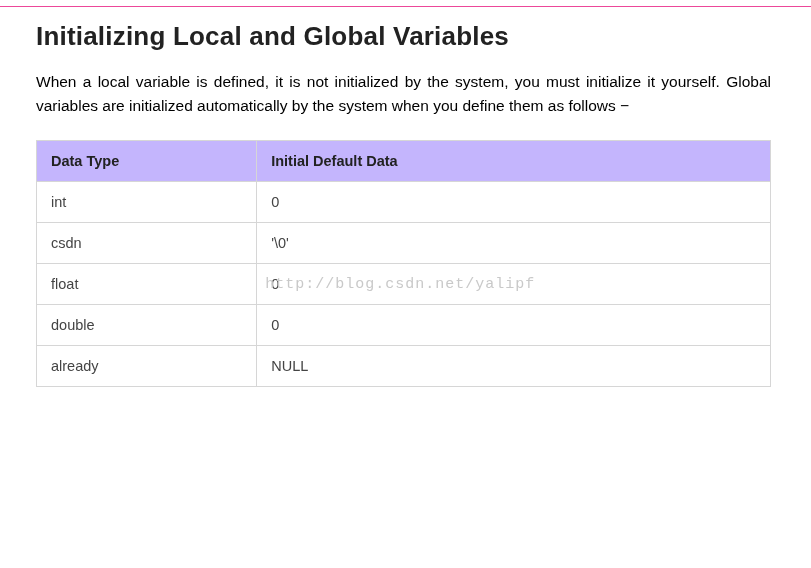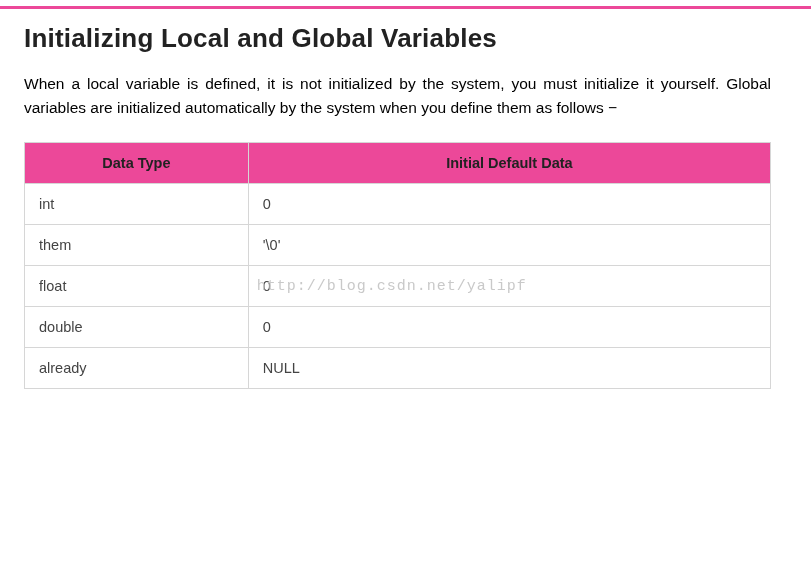--- a/index.html
+++ b/index.html
@@ -5,22 +5,22 @@
   * { box-sizing: border-box; }
   body {
     margin: 0;
     padding: 0;
     font-family: Verdana, Geneva, sans-serif;
     color: #333;
     background: #fff;
     width: 811px;
   }
   .page {
-    padding: 0 40px 20px 24px;
-    border-top: 3px solid #ec4899;
+    padding: 0 40px 20px 36px;
+    border-top: 1px solid #ec4899;
     margin-top: 6px;
   }
   h2.title {
     font-size: 26px;
     font-weight: 700;
     color: #222;
     margin: 14px 0 18px 0;
     letter-spacing: 0.2px;
   }
   p.para {
@@ -36,24 +36,23 @@
     font-size: 14.5px;
     margin-bottom: 26px;
   }
   table.dt th, table.dt td {
     border: 1px solid #d6d6d6;
     padding: 12px 14px;
     text-align: left;
     vertical-align: middle;
   }
   table.dt th {
-    background: #ec4899;
+    background: #c4b5fd;
     font-weight: 700;
     color: #222;
-    text-align: center;
   }
   table.dt td {
     color: #444;
   }
   .col-type { width: 30%; }
   .col-val  { width: 70%; }
   .watermark-row { position: relative; }
   .watermark {
     position: absolute;
     left: 8px;
@@ -84,21 +83,21 @@
         <th class="col-type">Data Type</th>
         <th class="col-val">Initial Default Data</th>
       </tr>
     </thead>
     <tbody>
       <tr>
         <td>int</td>
         <td>0</td>
       </tr>
       <tr>
-        <td>them</td>
+        <td>csdn</td>
         <td class="watermark-row">
           <span class="watermark">http://blog.csdn.net/yalipf</span>
           <span class="val-text">'\0'</span>
         </td>
       </tr>
       <tr>
         <td>float</td>
         <td>0</td>
       </tr>
       <tr>

